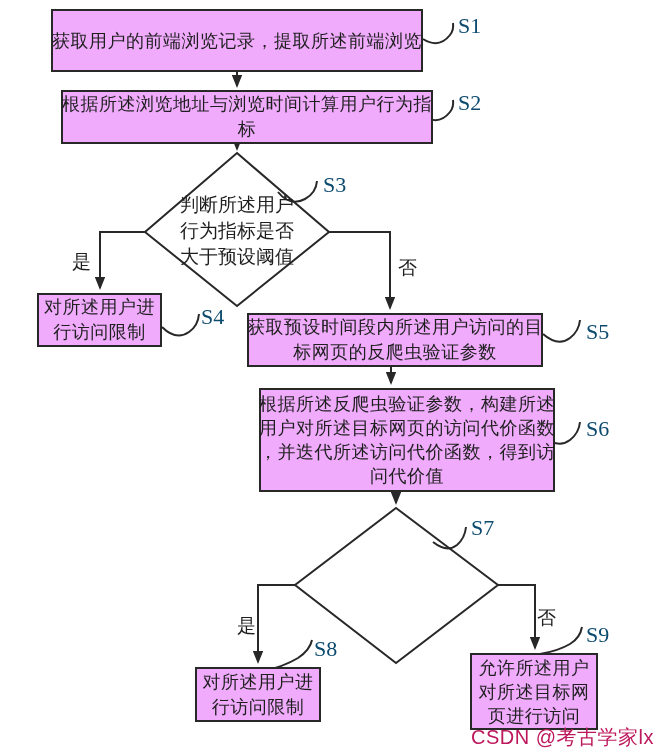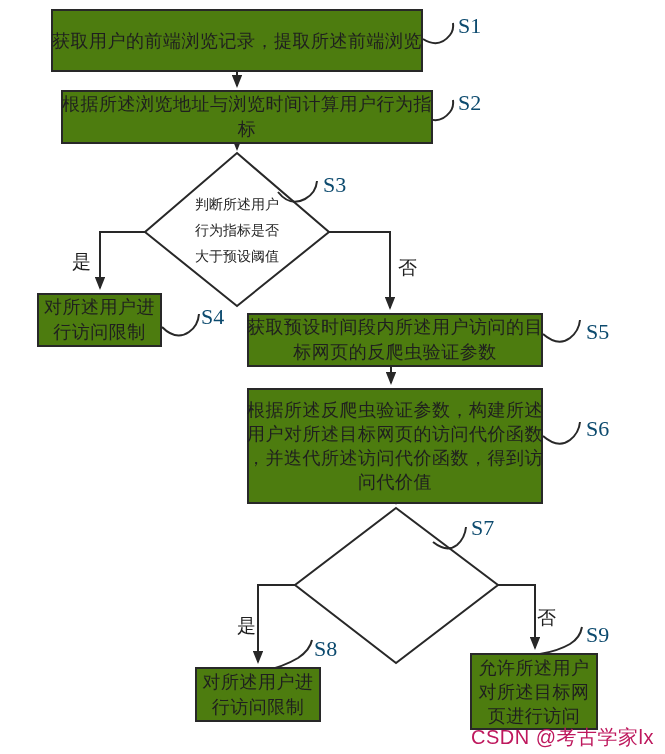--- a/index.html
+++ b/index.html
@@ -2,46 +2,46 @@
 <html><head>
 <meta charset="utf-8">
 <style>
   html,body{margin:0;padding:0;background:#ffffff;}
   .stage{
     position:relative;width:665px;height:754px;background:#ffffff;
     font-family:"Liberation Serif","DejaVu Serif",serif;color:#1f1f1f;overflow:hidden;
   }
   svg.layer{position:absolute;left:0;top:0;width:665px;height:754px;}
   .box{
-    position:absolute;box-sizing:border-box;border:2px solid #282828;background:#4d7c0f;
+    position:absolute;box-sizing:border-box;border:2px solid #282828;background:#f0abfc;
     display:flex;flex-direction:column;justify-content:center;align-items:center;
     text-align:center;font-size:18px;letter-spacing:.5px;
   }
   .ln{line-height:25px;white-space:nowrap;}
   #b-s1 .ln{line-height:26px;}
   #b-s6 .ln{line-height:24px;}
   #b-s9 .ln{line-height:24px;}
   .dtext{
     position:absolute;display:flex;flex-direction:column;justify-content:center;align-items:center;
-    text-align:center;font-size:14px;
+    text-align:center;font-size:19px;
   }
   .dtext .ln{line-height:26px;}
   #d-s7-text .ln{line-height:25px;}
   .slabel{position:absolute;font-size:22px;color:#0c4a6e;}
   .branch{position:absolute;font-size:19px;color:#1f1f1f;}
   .watermark{
     position:absolute;left:471px;top:724px;font-size:20px;color:#be185d;
     font-family:"Liberation Sans","DejaVu Sans",sans-serif;letter-spacing:.5px;white-space:nowrap;z-index:5;
   }
   
   #b-s1{left:51px;top:9px;width:372px;height:63px;}
   #b-s2{left:61px;top:90px;width:372px;height:54px;}
   #b-s4{left:37px;top:293px;width:125px;height:54px;}
   #b-s5{left:247px;top:313px;width:296px;height:54px;}
-  #b-s6{left:247px;top:388px;width:296px;height:116px;}
+  #b-s6{left:259px;top:388px;width:296px;height:104px;}
   #b-s8{left:195px;top:667px;width:126px;height:55px;}
   #b-s9{left:470px;top:653px;width:128px;height:77px;}
   
   #d-s3-text{left:157px;top:191px;width:160px;height:80px;}
   #d-s7-text{left:316px;top:535px;width:160px;height:100px;}
   
   #l-s1{left:458px;top:13px;}
   #l-s2{left:458px;top:90px;}
   #l-s3{left:323px;top:172px;}
   #l-s4{left:201px;top:304px;}

